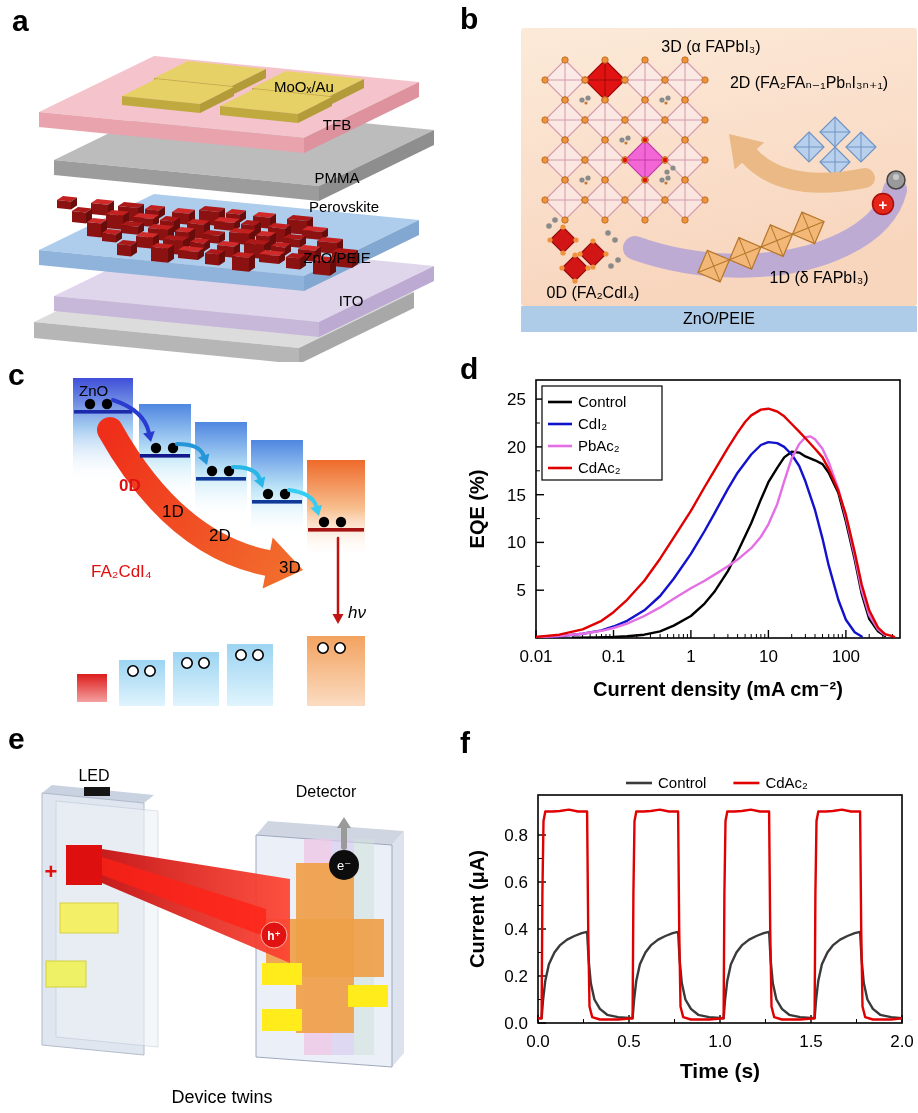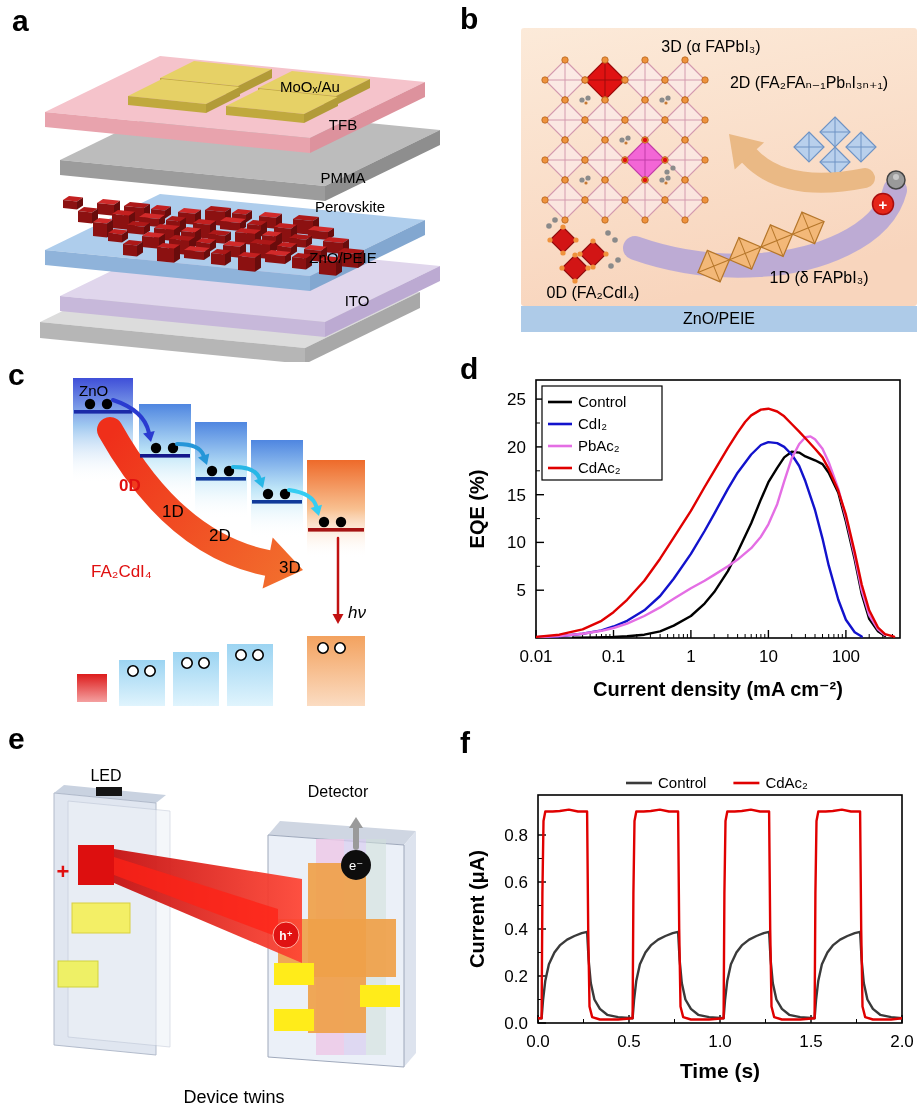--- a/index.html
+++ b/index.html
@@ -16,21 +16,21 @@
 
 <div id="fig">
 
   <div class="plabel" style="left:12px;top:6px">a</div>
   <div class="plabel" style="left:460px;top:4px">b</div>
   <div class="plabel" style="left:8px;top:360px">c</div>
   <div class="plabel" style="left:460px;top:354px">d</div>
   <div class="plabel" style="left:8px;top:724px">e</div>
   <div class="plabel" style="left:460px;top:728px">f</div>
 
-  <div class="panel" style="left:10px;top:0;width:458px;height:362px">
+  <div class="panel" style="left:4px;top:0;width:458px;height:362px">
     <svg width="458" height="362" viewBox="0 0 458 362">
       <g id="a-geom">
           <polygon points="30.0,322.0 295.0,348.0 410.0,292.0 145.0,266.0" fill="#dcdcdc"></polygon>
           <polygon points="30.0,322.0 295.0,348.0 295.0,364.0 30.0,338.0" fill="#b6b6b6"></polygon>
           <polygon points="295.0,348.0 410.0,292.0 410.0,308.0 295.0,364.0" fill="#a8a8a8"></polygon>
           <polygon points="50.0,296.0 315.0,322.0 430.0,266.0 165.0,240.0" fill="#e0d6ec"></polygon>
           <polygon points="50.0,296.0 315.0,322.0 315.0,337.0 50.0,311.0" fill="#c7b8da"></polygon>
           <polygon points="315.0,322.0 430.0,266.0 430.0,281.0 315.0,337.0" fill="#bcaad2"></polygon>
           <polygon points="35.0,250.0 300.0,276.0 415.0,220.0 150.0,194.0" fill="#aecdec"></polygon>
           <polygon points="35.0,250.0 300.0,276.0 300.0,291.0 35.0,265.0" fill="#8fb3da"></polygon>
@@ -574,21 +574,21 @@
           <line x1="90" y1="88" x2="114" y2="88" stroke="#e46ee4" stroke-width="2.6"></line>
           <text x="120" y="93" font-size="15" fill="#000">PbAc₂</text>
           <line x1="90" y1="110" x2="114" y2="110" stroke="#e00000" stroke-width="2.6"></line>
           <text x="120" y="115" font-size="15" fill="#000">CdAc₂</text>
         </g>
       <text x="260" y="338" text-anchor="middle" font-size="20" font-weight="bold" fill="#000">Current density (mA cm⁻²)</text>
       <text transform="translate(26,151) rotate(-90)" text-anchor="middle" font-size="20" font-weight="bold" fill="#000">EQE (%)</text>
     </svg>
   </div>
 
-  <div class="panel" style="left:16px;top:723px;width:458px;height:390px">
+  <div class="panel" style="left:4px;top:723px;width:458px;height:390px">
     <svg width="458" height="390" viewBox="0 0 458 390">
       <g id="e-geom">
           <defs>
             <linearGradient id="beamG" gradientUnits="userSpaceOnUse" x1="98" y1="0" x2="286" y2="0">
               <stop offset="0" stop-color="#c50d0d"></stop>
               <stop offset="1" stop-color="#ff4433"></stop>
             </linearGradient>
           </defs>
           <polygon points="38,70 140,80 150,72 48,62" fill="#c9d2e0"></polygon>
           <polygon points="38,70 140,80 140,332 38,322" fill="#dce3ef" opacity="0.88" stroke="#a8b2c4" stroke-width="1"></polygon>

